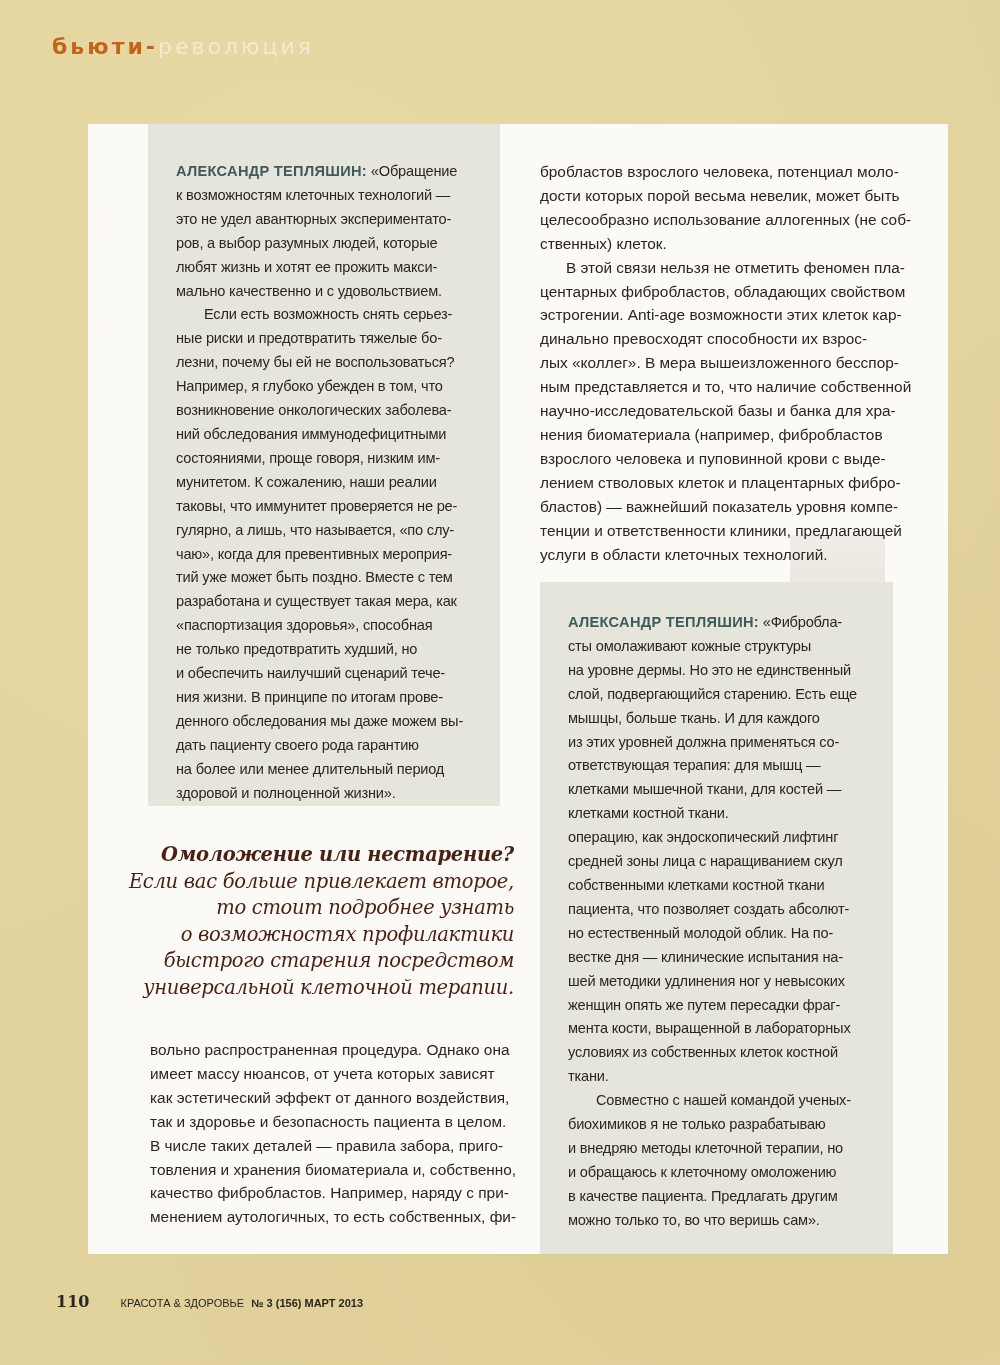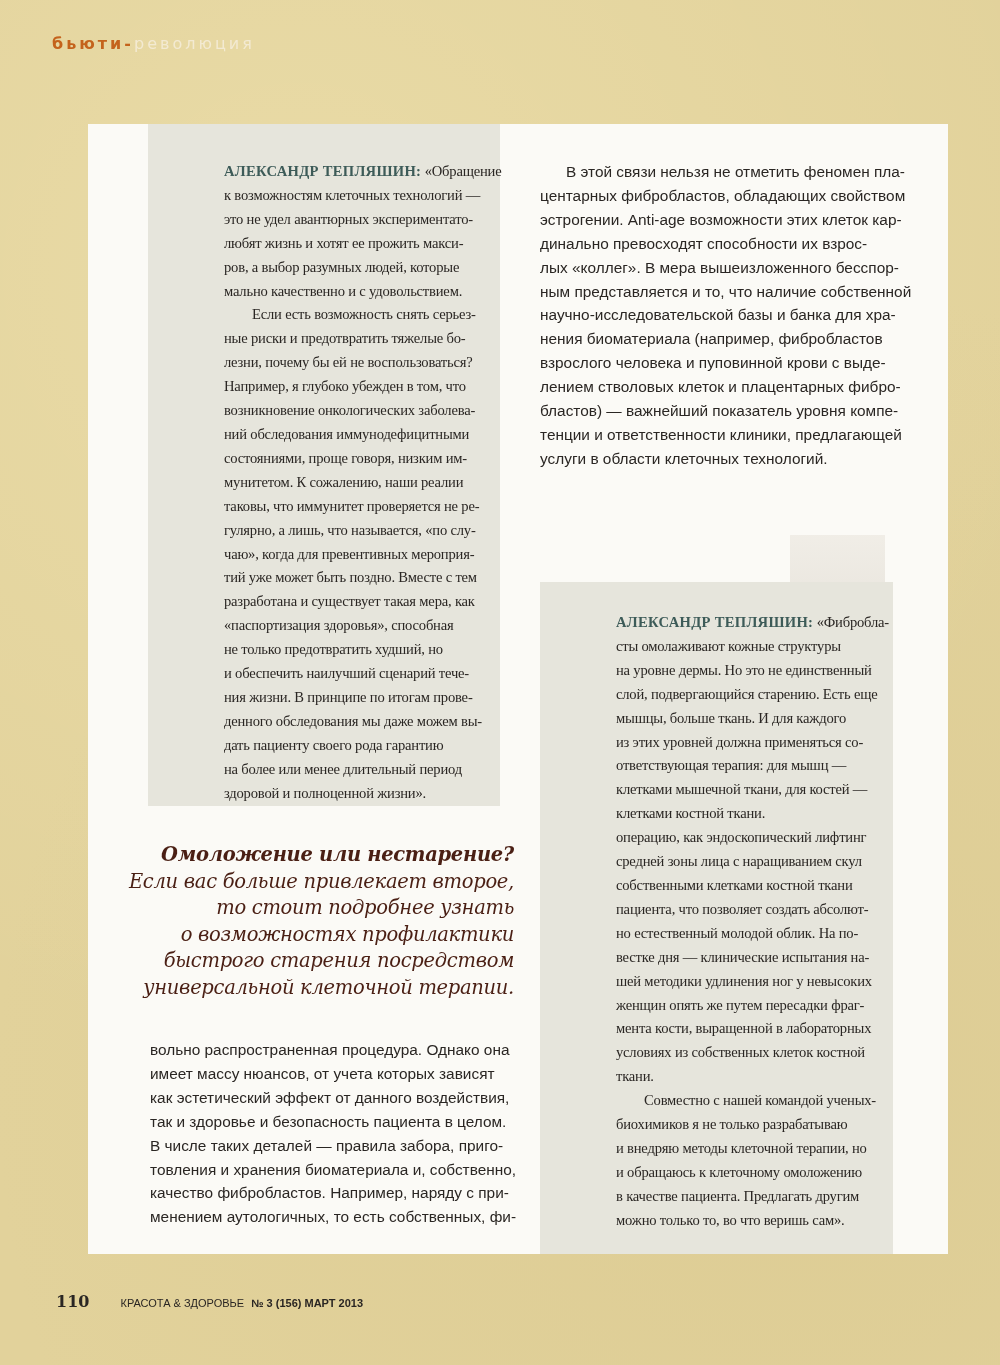--- a/index.html
+++ b/index.html
@@ -5,42 +5,42 @@
     html, body { margin: 0; padding: 0; }
     body {
       width: 1000px; height: 1365px; position: relative; overflow: hidden;
       background: #e2d29b;
       background-image: radial-gradient(circle at 30% 20%, rgba(255,245,200,0.25), transparent 60%),
                         radial-gradient(circle at 80% 80%, rgba(200,180,120,0.18), transparent 60%);
       font-family: "DejaVu Serif", serif;
     }
     .section-title {
       position: absolute; left: 52px; top: 34px;
-      font-family: "DejaVu Sans", sans-serif; font-weight: bold; font-size: 16px; letter-spacing: 3px;
+      font-family: "DejaVu Sans", sans-serif; font-weight: bold; font-size: 22px; letter-spacing: 3px;
     }
     .section-title .t1 { color: #c4631c; }
     .section-title .t2 { color: #f3ead2; font-weight: normal; }
     .page {
       position: absolute; left: 88px; top: 124px; width: 860px; height: 1130px;
       background: #fbfaf6;
     }
     .panel {
       position: absolute; background: #e6e5dc;
     }
     .panel-left { left: 148px; top: 124px; width: 352px; height: 682px; }
     .panel-right { left: 540px; top: 582px; width: 353px; height: 672px; }
     .faded-photo {
       position: absolute; left: 790px; top: 535px; width: 95px; height: 70px;
       background: linear-gradient(180deg, #ece8e0, #e2ddd4); opacity: 0.7;
     }
     .col {
       position: absolute; font-size: 15.2px; line-height: 23.9px; color: #2a2623;
     }
     .col p { margin: 0; }
-    .serif { font-family: Liberation Serif, serif; font-size: 14.6px; letter-spacing: -0.2px; margin-left: 48px; }
+    .serif { font-family: Liberation Sans, sans-serif; font-size: 14.6px; letter-spacing: -0.2px; }
     .sans { font-family: "Liberation Sans", sans-serif; font-size: 15.4px; }
     .name {
       color: #3d5b58; font-weight: bold; letter-spacing: 0.3px;
     }
     .col-1 { left: 176px; top: 160px; width: 320px; }
     .col-2 { left: 540px; top: 160px; width: 360px; }
     .col-3 { left: 568px; top: 611px; width: 315px; }
     .col-4 { left: 150px; top: 1038px; width: 370px; }
     .pullquote {
       position: absolute; left: 94px; top: 842px; width: 420px;
@@ -66,22 +66,22 @@
 <div class="page"></div>
 <div class="faded-photo"></div>
 <div class="panel panel-left"></div>
 <div class="panel panel-right"></div>
 
 <div class="col col-1 serif">
   <p>
     <span class="line"><span class="name">АЛЕКСАНДР ТЕПЛЯШИН:</span><span> «Обращение</span></span>
     <span class="line">к возможностям клеточных технологий —</span>
     <span class="line">это не удел авантюрных экспериментато-</span>
+    <span class="line">ров, а выбор разумных людей, которые</span>
     <span class="line">любят жизнь и хотят ее прожить  макси-</span>
-    <span class="line">ров, а выбор разумных людей, которые</span>
     <span class="line">мально качественно и с удовольствием.</span>
   </p>
   <p>
     <span class="line" style="padding-left:28px">Если есть возможность снять серьез-</span>
     <span class="line">ные риски и предотвратить тяжелые бо-</span>
     <span class="line">лезни, почему бы ей не воспользоваться?</span>
     <span class="line">Например, я глубоко убежден в том, что</span>
     <span class="line">возникновение онкологических заболева-</span>
     <span class="line">ний обследования иммунодефицитными</span>
     <span class="line">состояниями, проще говоря, низким им-</span>
@@ -116,20 +116,26 @@
   <span class="line">имеет массу нюансов, от учета которых зависят</span>
   <span class="line">как эстетический эффект от данного воздействия,</span>
   <span class="line">так и здоровье и безопасность пациента в целом.</span>
   <span class="line">В числе таких деталей — правила забора, приго-</span>
   <span class="line">товления и хранения биоматериала и, собственно,</span>
   <span class="line">качество фибробластов. Например, наряду с при-</span>
   <span class="line">менением аутологичных, то есть собственных, фи-</span>
 </div>
 
 <div class="col col-2 sans">
+  <p>
+    <span class="line">бробластов взрослого человека, потенциал моло-</span>
+    <span class="line">дости которых порой весьма невелик, может быть</span>
+    <span class="line">целесообразно использование аллогенных (не соб-</span>
+    <span class="line">ственных) клеток.</span>
+  </p>
   <p>
     <span class="line" style="padding-left:26px">В этой связи нельзя не отметить феномен пла-</span>
     <span class="line">центарных фибробластов, обладающих свойством</span>
     <span class="line">эстрогении. Anti-age возможности этих клеток кар-</span>
     <span class="line">динально превосходят способности их взрос-</span>
     <span class="line">лых «коллег». В мера вышеизложенного бесспор-</span>
     <span class="line">ным представляется и то, что наличие собственной</span>
     <span class="line">научно-исследовательской базы и банка для хра-</span>
     <span class="line">нения биоматериала (например, фибробластов</span>
     <span class="line">взрослого человека и пуповинной крови с выде-</span>

